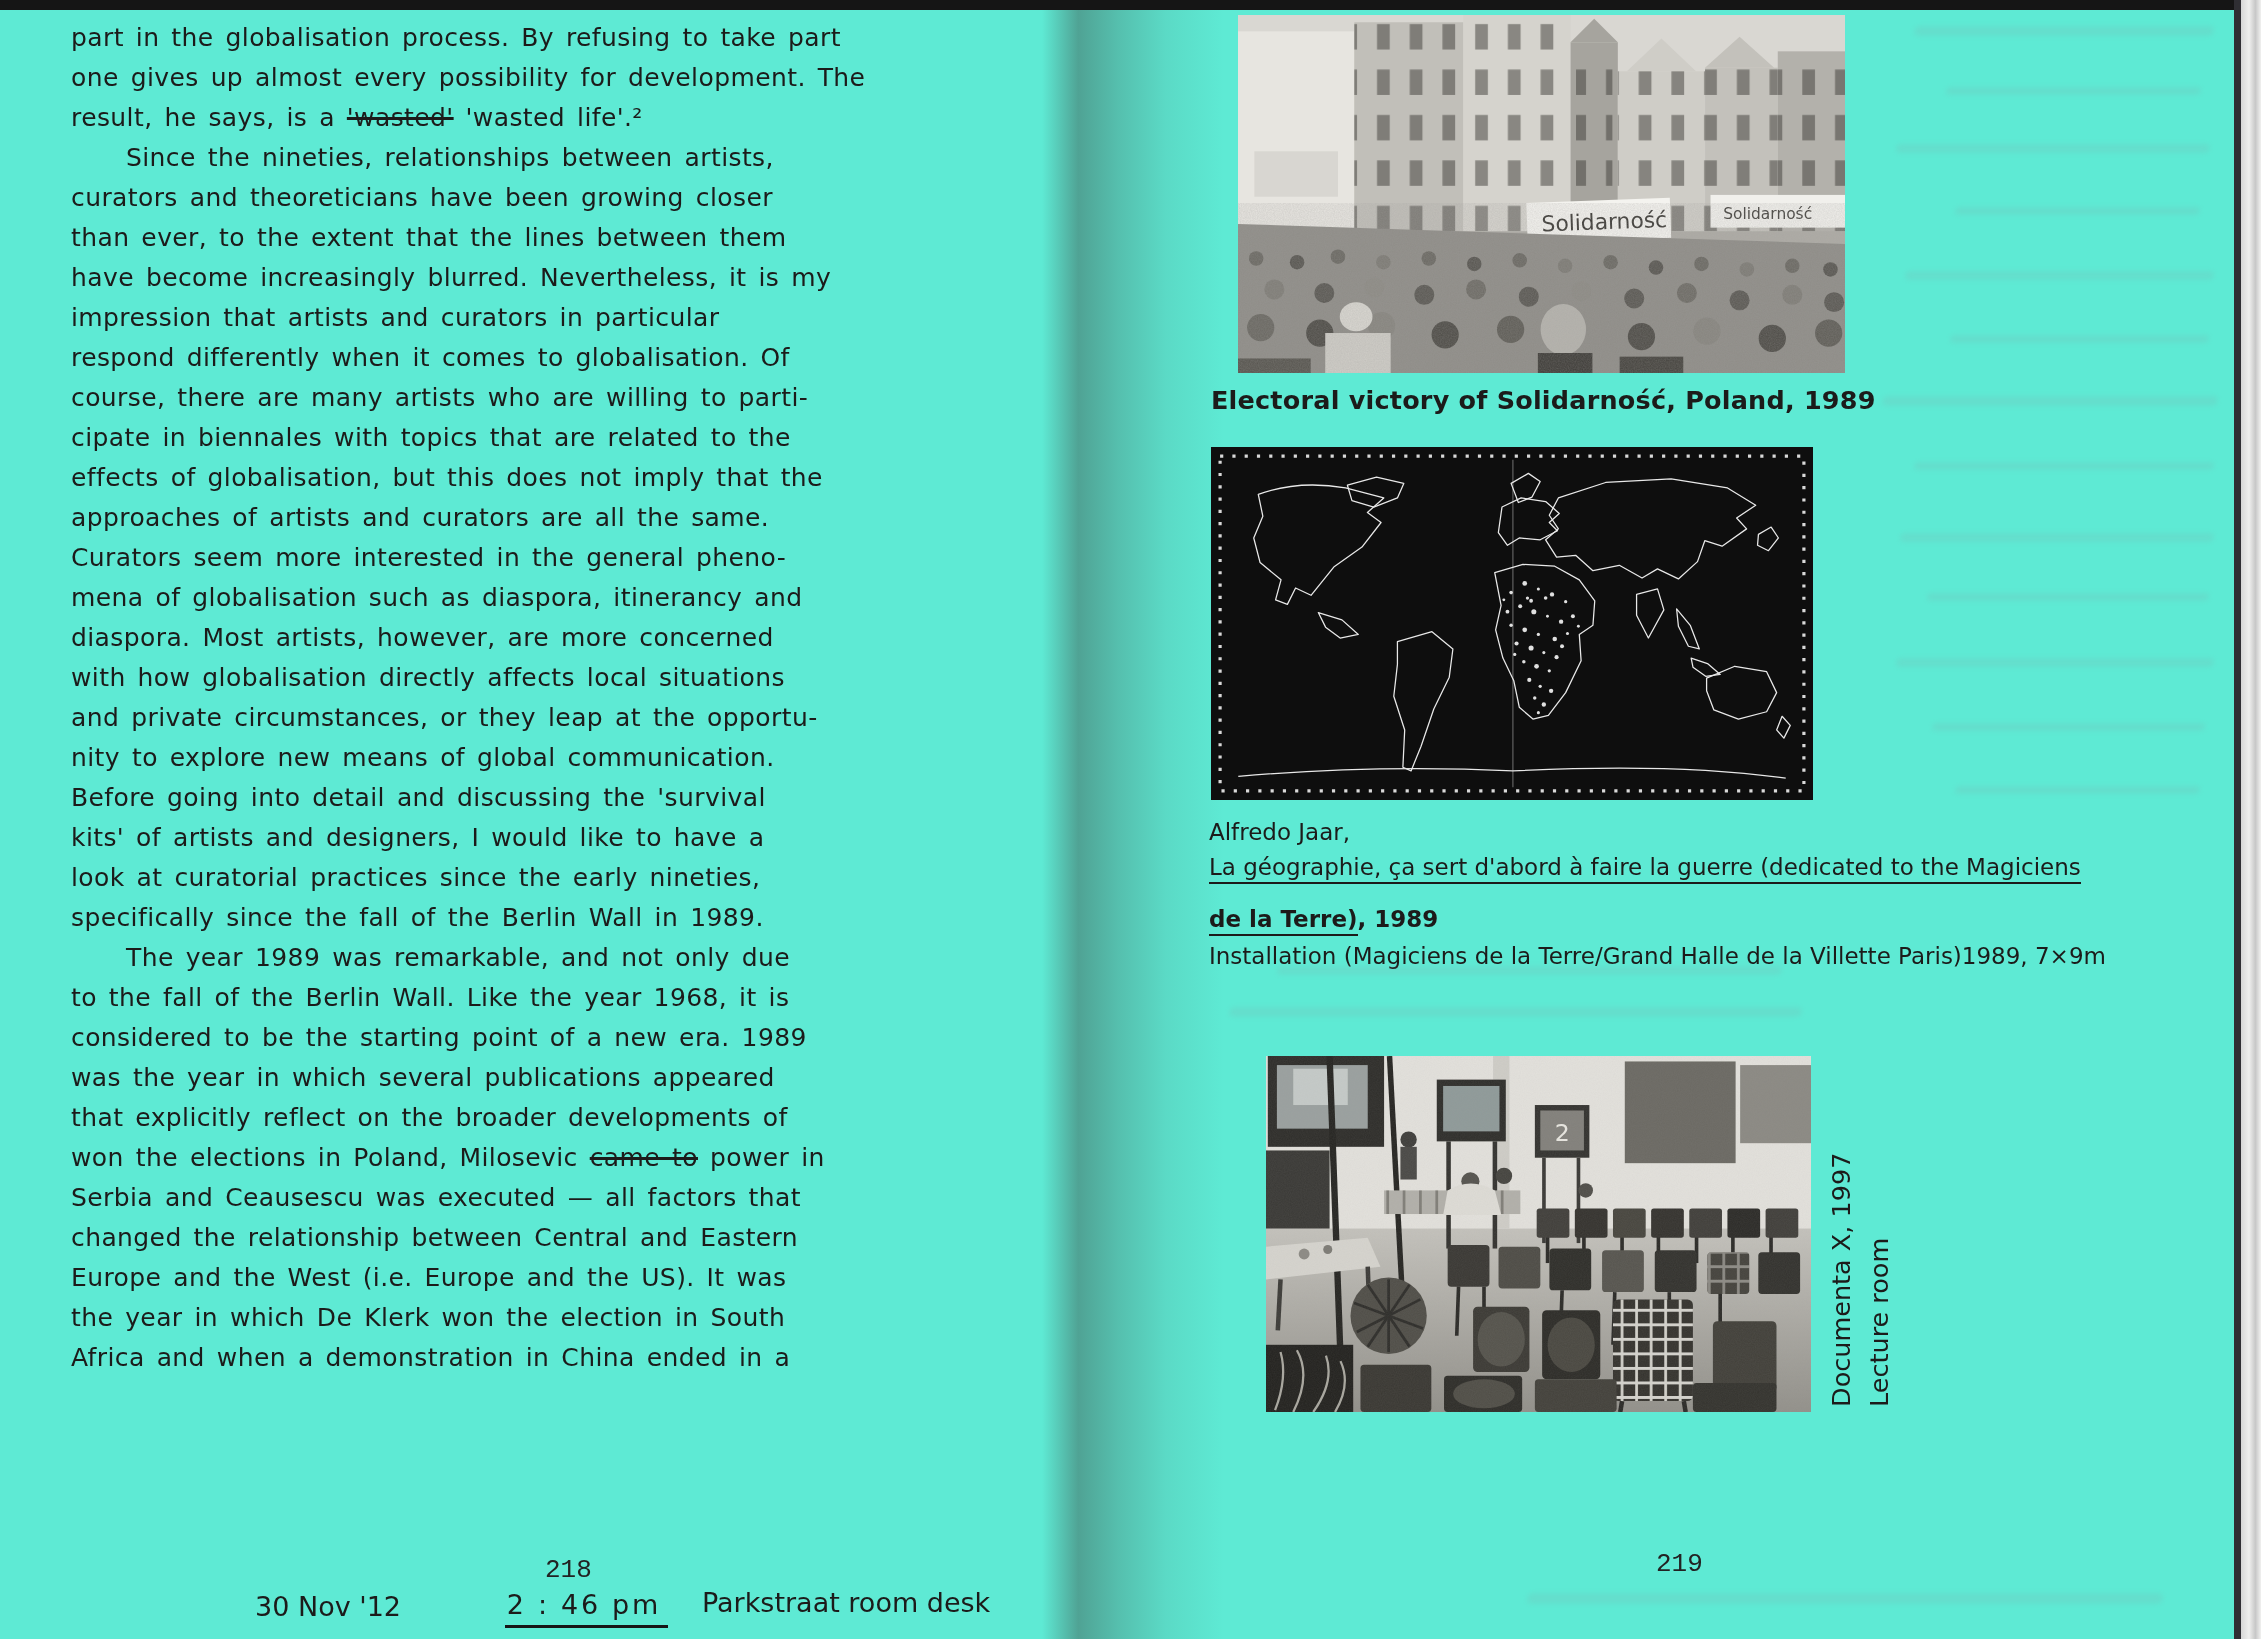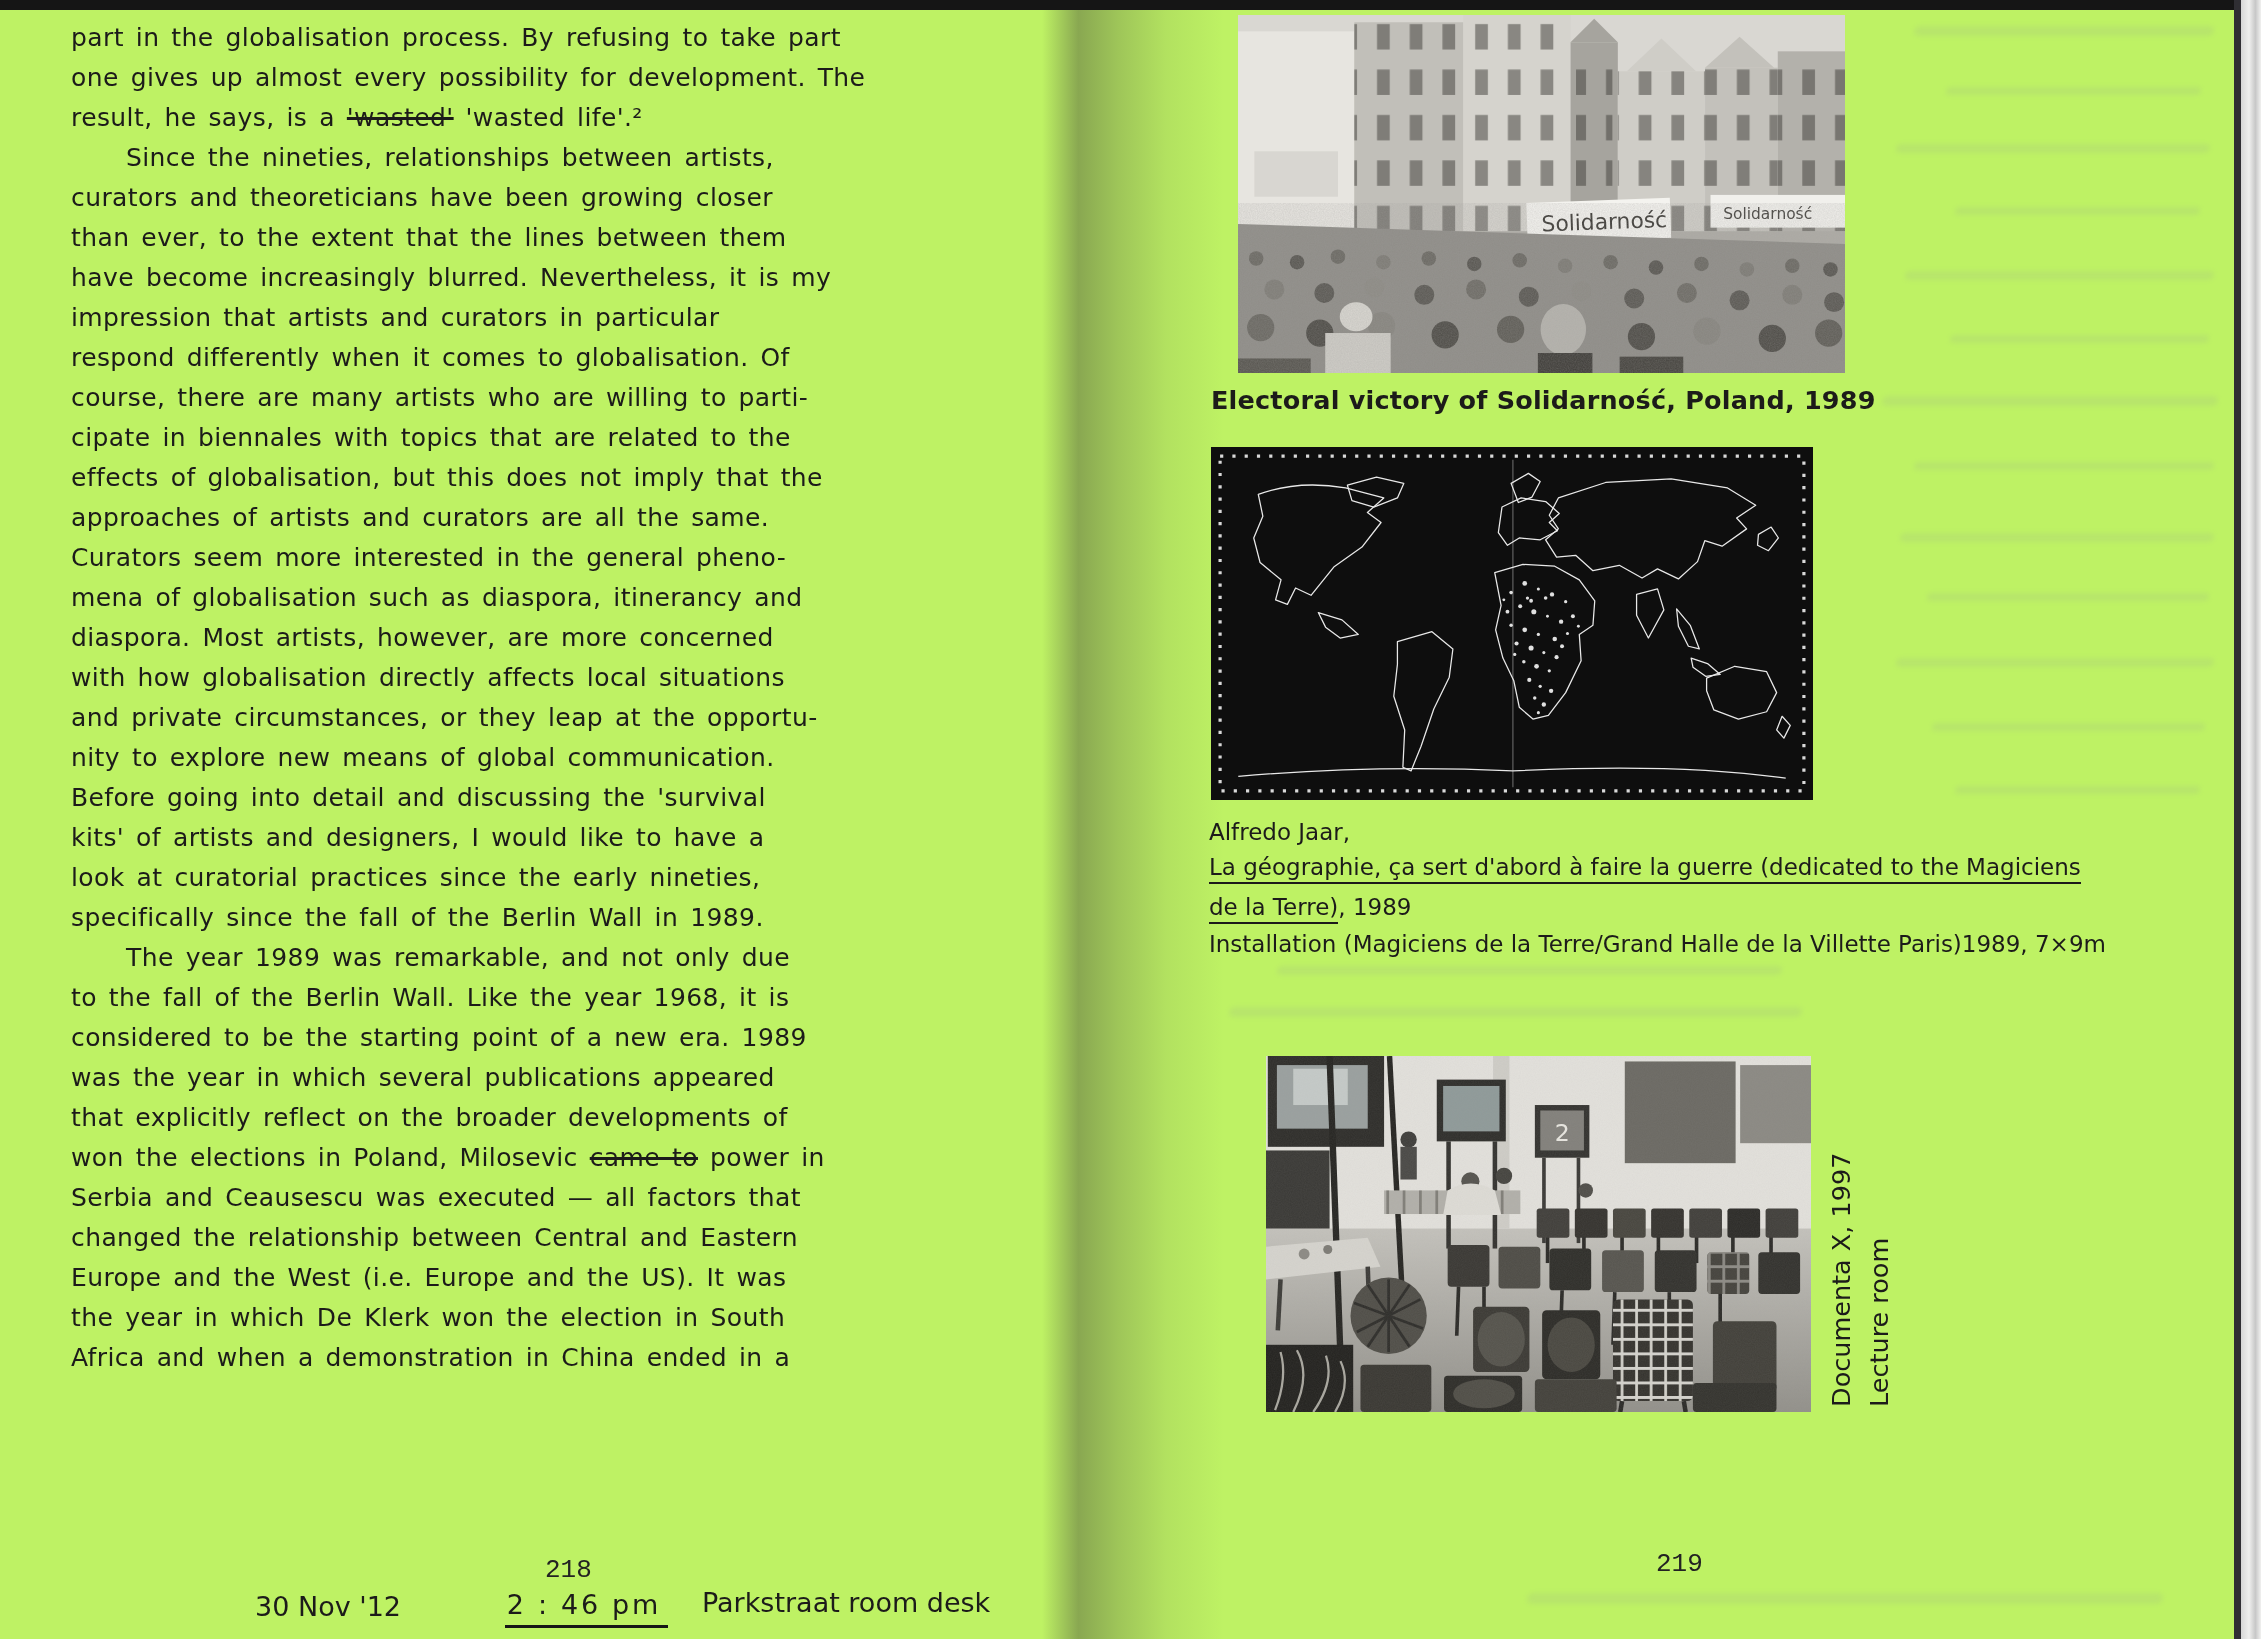--- a/index.html
+++ b/index.html
@@ -1,16 +1,16 @@
 <!DOCTYPE html>
 <html style="font-size:14.5px"><head>
 <meta charset="utf-8">
 <style>
   html,body{margin:0;padding:0;background:#b9b7b4;}
-  .scan{position:relative;width:2261px;height:1639px;background:#bef264;overflow:hidden;
+  .scan{position:relative;width:2261px;height:1639px;background:#5eead4;overflow:hidden;
         font-family:"DejaVu Sans",sans-serif;color:#1c1b1a;}
   .abs{position:absolute;}
   
   .top-edge{left:0;top:0;width:2261px;height:10px;background:#151515;}
   .right-edge-line{left:2234px;top:0;width:7.3px;height:1639px;background:#2f2e33;}
   .right-edge-paper{left:2241px;top:0;width:20px;height:1639px;
      background:linear-gradient(90deg,#d6d6d6,#efefee 40%,#c7c7c7 72%,#f1f1f0);}
   .gutter{left:1042px;top:0;width:182px;height:1639px;
      background:linear-gradient(90deg,rgba(58,56,53,0) 0%,rgba(58,56,53,.40) 20%,
        rgba(58,56,53,.24) 42%,rgba(58,56,53,.09) 68%,rgba(58,56,53,0) 100%);}
@@ -233,21 +233,21 @@
         <circle cx="368" cy="166" r="2"></circle>
           <circle cx="322" cy="168" r="1.6"></circle>
           <circle cx="352" cy="169" r="2.1"></circle>
       </g>
     </svg>
   </div>
 
   <div class="abs cap2" style="left:1209px;top:815px;">
     <div>Alfredo Jaar,</div>
     <div><span class="ul">La géographie, ça sert d'abord à faire la guerre (dedicated to the Magiciens</span></div>
-    <div style="margin-top:5px;"><span class="ul">de la Terre)</span><span>, 1989</span></div>
+    <div style="margin-top:17px;font-weight:bold;"><span class="ul">de la Terre)</span><span>, 1989</span></div>
     <div style="margin-top:1.8px;">Installation (Magiciens de la Terre/Grand Halle de la Villette Paris)1989, 7×9m</div>
   </div>
 
   <div class="abs photo" style="left:1266px;top:1056px;width:545px;height:356px;">
     <svg viewBox="0 0 600 392" preserveAspectRatio="none">
       <defs>
         <linearGradient id="fl" x1="0" y1="0" x2="0" y2="1">
           <stop offset="0" stop-color="#c4c2bc"></stop>
             <stop offset="1" stop-color="#92908a"></stop>
         </linearGradient>

